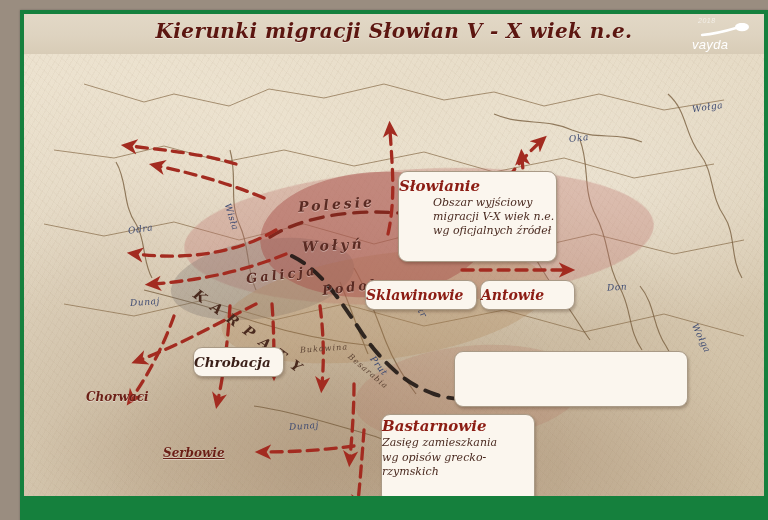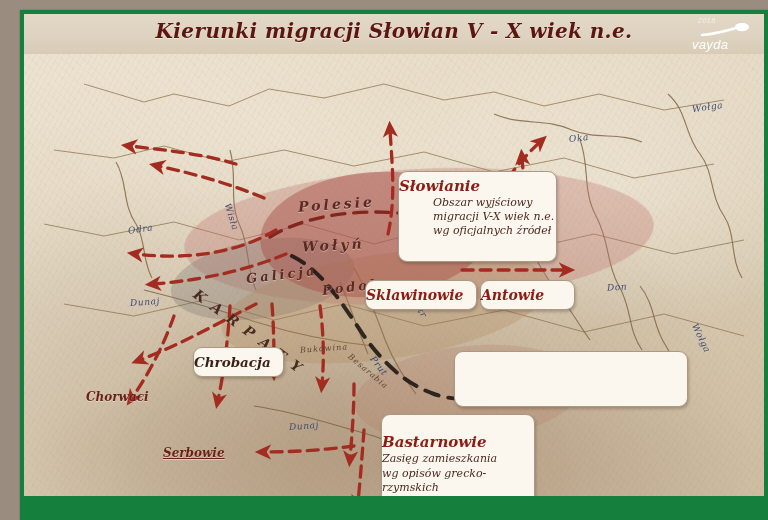--- a/index.html
+++ b/index.html
@@ -123,21 +123,21 @@
   #box-slowianie .hd{font-size:15px;line-height:19px;}
   #box-slowianie .ln{font-size:11px;line-height:14px;padding-left:34px;}
   #box-sklawinowie{left:341px;top:226px;width:110px;height:28px;}
   #box-sklawinowie .hd{font-size:14px;line-height:28px;}
   #box-antowie{left:456px;top:226px;width:93px;height:28px;}
   #box-antowie .hd{font-size:14px;line-height:28px;}
   #box-chrobacja{left:169px;top:293px;width:89px;height:28px;}
   #box-chrobacja .hd{font-size:13.5px;line-height:28px;color:#3a1f18;}
   #box-rody{left:430px;top:297px;width:232px;height:48px;padding-top:6px;}
   #box-rody .ln{font-size:12px;line-height:17px;color:#2f1a13;}
-  #box-bastarnowie{left:357px;top:360px;width:152px;height:87px;padding-top:17px;}
+  #box-bastarnowie{left:357px;top:360px;width:152px;height:87px;padding-top:1px;}
   #box-bastarnowie .hd{font-size:15px;line-height:20px;}
   #box-bastarnowie .ln{font-size:11px;line-height:14.5px;}
 
   
   .plabel{
     position:absolute;white-space:nowrap;pointer-events:none;
     font-family:"DejaVu Serif",serif;font-style:italic;
   }
   .region{color:#5a2a22;font-weight:bold;letter-spacing:3px;
     text-shadow:0 1px 0 rgba(255,255,255,.35);}

